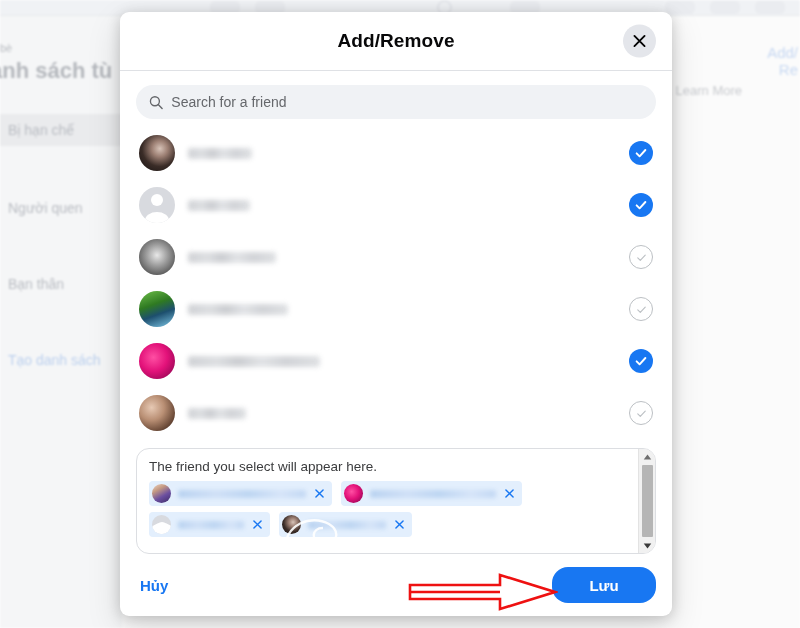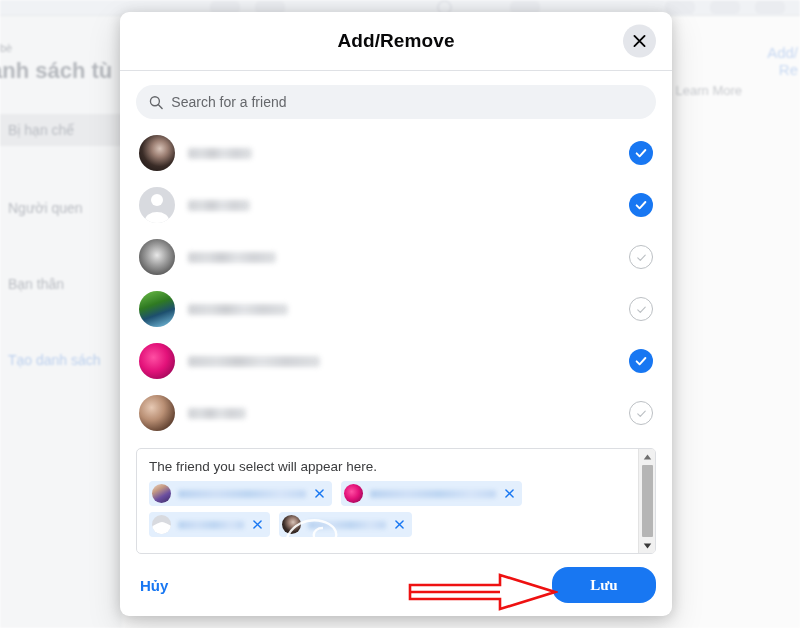--- a/index.html
+++ b/index.html
@@ -242,21 +242,21 @@
   }
   .check.on  { background: #1877f2; }
   .check.off { background: transparent; border: 1px solid #bcc0c4; }
 
   
   .selected-wrap {
     flex: 0 0 auto;
     margin: 8px 16px 0 16px;
     height: 106px;
     border: 1px solid #dcdee2;
-    border-radius: 5px;
+    border-radius: 13px;
     display: flex;
     overflow: hidden;
     background: #fff;
     gap: 16px;
   }
   .selected-inner {
     flex: 1 1 auto;
     padding: 10px 10px 6px 12px;
     overflow: hidden;
   }
@@ -354,21 +354,21 @@
     margin-left: auto;
     background: #1877f2;
     color: #ffffff;
     border: none;
     border-radius: 16px;
     height: 36px;
     width: 104px;
     font-size: 15px;
     font-weight: bold;
     cursor: pointer;
-    font-family: Liberation Serif, serif;
+    font-family: Liberation Sans, sans-serif;
   }
 
   
   .watermark {
     position: absolute;
     left: 289px; top: 508px;
     width: 260px; height: 50px;
     pointer-events: none;
     z-index: 40;
   }

